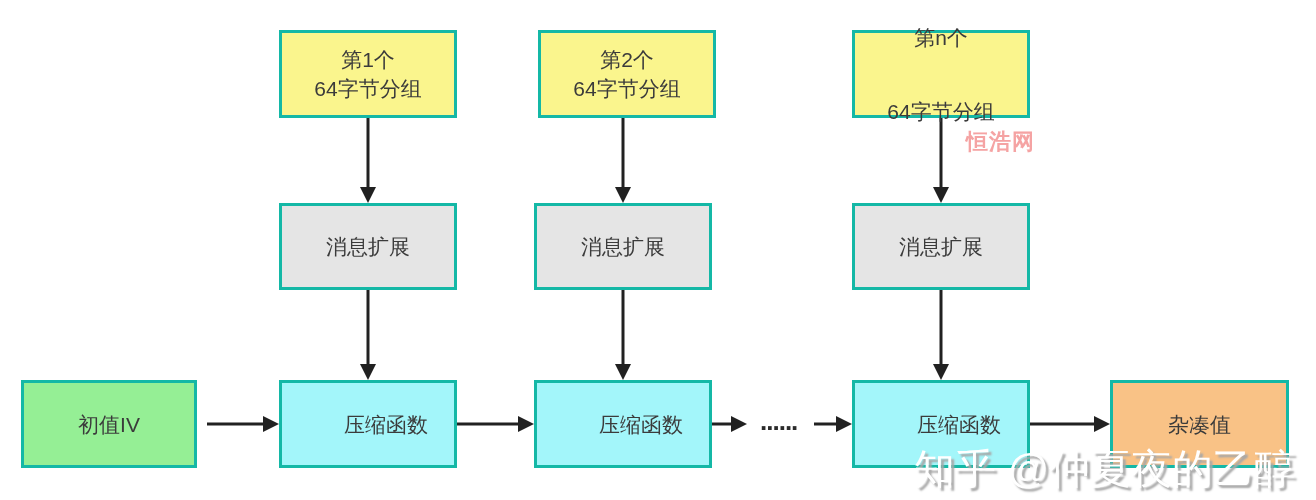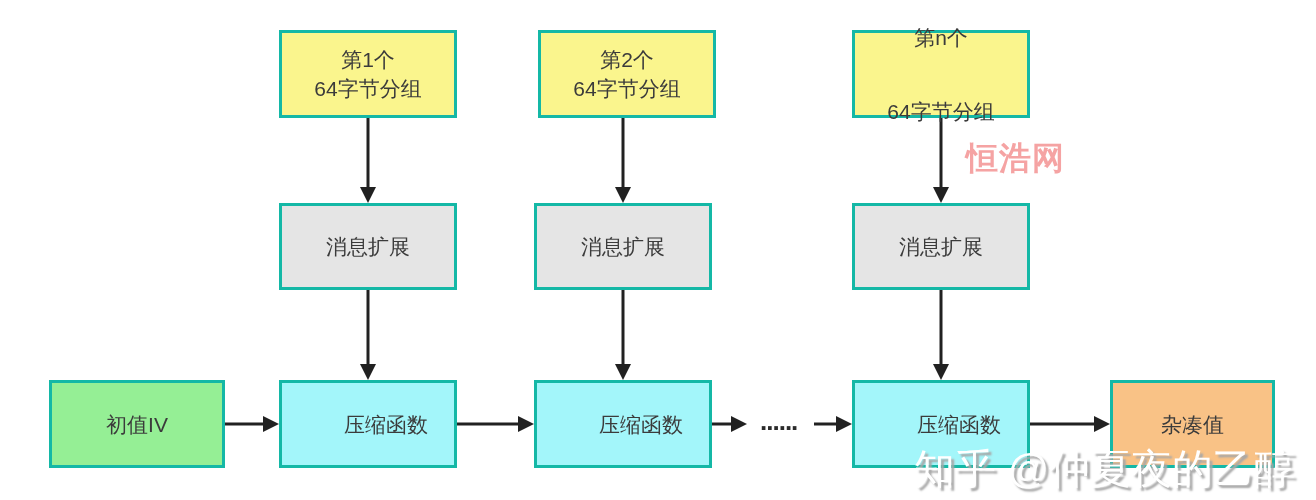--- a/index.html
+++ b/index.html
@@ -50,27 +50,26 @@
     font-size: 26px;
     font-weight: bold;
     letter-spacing: -1px;
     color: #2b2b2b;
     z-index: 2;
   }
   .wm-henghao {
     position: absolute;
     left: 966px;
     top: 127px;
-    font-size: 32px;
+    font-size: 22px;
     font-weight: bold;
     letter-spacing: 1px;
     color: #f5a3a3;
     z-index: 3;
     white-space: nowrap;
-    margin-top: 10px;
   }
   .wm-zhihu {
     position: absolute;
     left: 914px;
     top: 442px;
     font-size: 41px;
     color: #ffffff;
     text-shadow: 3px 3px 2px #a8a8a8;
     z-index: 10;
     white-space: nowrap;
@@ -149,33 +148,33 @@
   <div class="box fill-expand" style="left:279px; top:203px; height:87px;">
     <span>消息扩展</span>
   </div>
   <div class="box fill-expand" style="left:534px; top:203px; height:87px;">
     <span>消息扩展</span>
   </div>
   <div class="box fill-expand" style="left:852px; top:203px; height:87px;">
     <span>消息扩展</span>
   </div>
 
-  <div class="box fill-iv" style="left:49px; top:380px; width:176px;">
+  <div class="box fill-iv" style="left:21px; top:380px; width:176px;">
     <span>初值IV</span>
   </div>
   <div class="box fill-compress" style="left:279px; top:380px;">
     <span>压缩函数</span>
   </div>
   <div class="box fill-compress" style="left:534px; top:380px;">
     <span>压缩函数</span>
   </div>
   <div class="box fill-compress" style="left:852px; top:380px;">
     <span>压缩函数</span>
   </div>
-  <div class="box fill-hash" style="left:1110px; top:380px; width:165px;">
+  <div class="box fill-hash" style="left:1110px; top:380px; width:179px;">
     <span>杂凑值</span>
   </div>
 
   <div class="ellipsis">......</div>
 
   <div class="wm-henghao">恒浩网</div>
   <div class="wm-zhihu">知乎 @仲夏夜的乙醇</div>
 
 </div>
 

